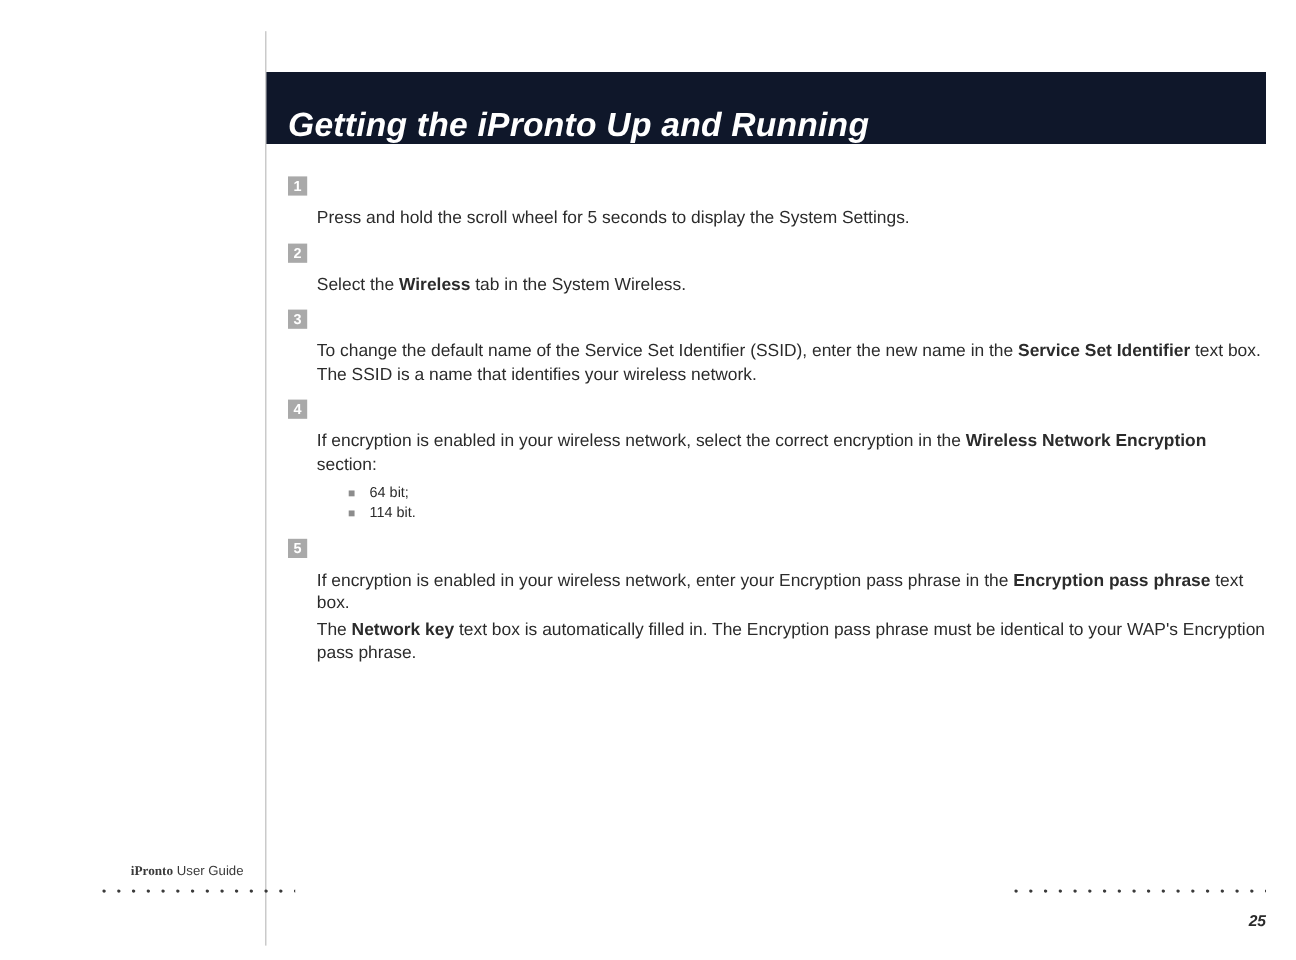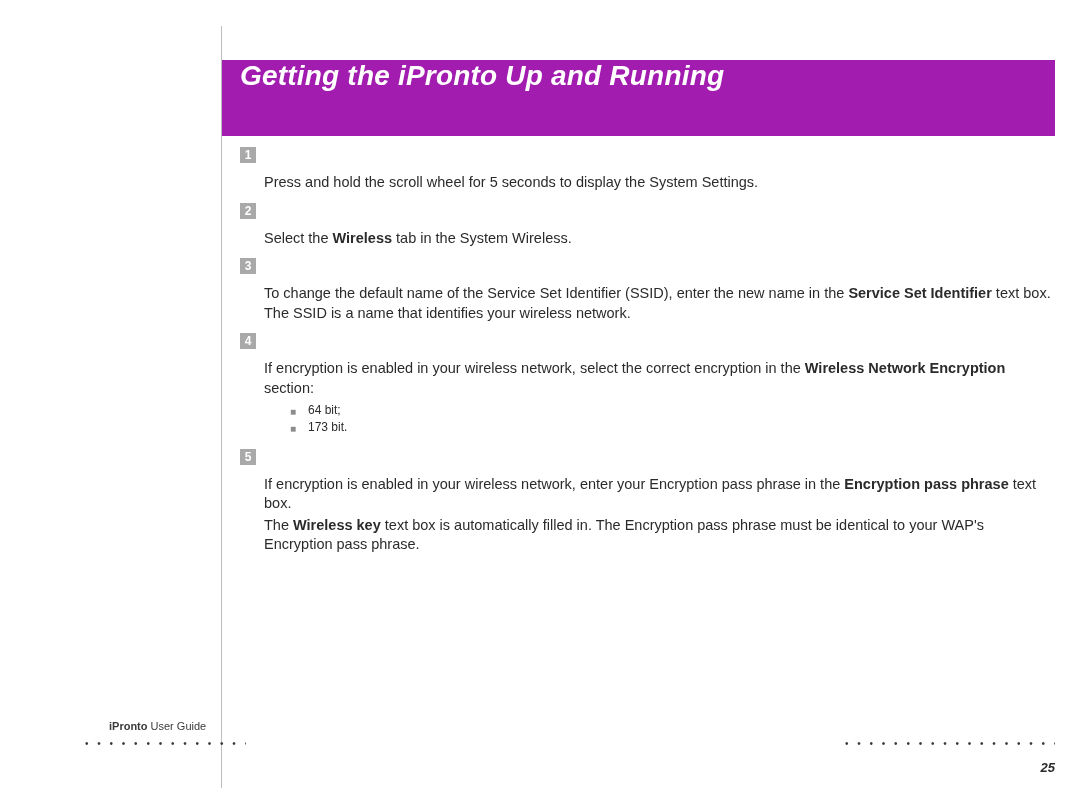--- a/index.html
+++ b/index.html
@@ -25,24 +25,24 @@
     width: 1px;
     height: 762px;
     background: #bdbdbd;
   }
   
   .header-band {
     position: absolute;
     left: 222px;
     top: 60px;
     right: 25px;
-    height: 76px;
-    background: #a21caf;
+    height: 60px;
+    background: #0f172a;
     display: flex;
-    align-items: flex-start;
+    align-items: flex-end;
     padding-left: 18px;
   }
   .header-band h1 {
     margin: 0;
     font-family: "Arial Black", Arial, sans-serif;
     font-style: italic;
     font-weight: 900;
     font-size: 28px;
     color: #ffffff;
     letter-spacing: 0.2px;
@@ -115,21 +115,21 @@
     top: 720px;
     height: 40px;
   }
   .footer-label {
     position: absolute;
     left: 84px;
     top: 0;
     font-size: 11px;
     color: #3a3a3a;
   }
-  .footer-label b { font-weight: bold; }
+  .footer-label b { font-weight: bold; font-family: Liberation Serif, serif; }
   .footer-dots-left {
     position: absolute;
     left: 60px;
     top: 18px;
     width: 161px;
     height: 8px;
     overflow: hidden;
     white-space: nowrap;
     font-size: 10px;
     letter-spacing: 3px;
@@ -188,31 +188,31 @@
         <span>To change the default name of the Service Set Identifier (SSID), enter the new name in the </span><b>Service Set Identifier</b><span> text box. The SSID is a name that identifies your wireless network.</span>
       </div>
     </div>
 
     <div class="step">
       <div class="step-num">4</div>
       <div class="step-body">
         <span>If encryption is enabled in your wireless network, select the correct encryption in the </span><b>Wireless Network Encryption</b><span> section:</span>
         <ul class="bullets">
           <li>64 bit;</li>
-          <li>173 bit.</li>
+          <li>114 bit.</li>
         </ul>
       </div>
     </div>
 
     <div class="step">
       <div class="step-num">5</div>
       <div class="step-body">
         <span>If encryption is enabled in your wireless network, enter your Encryption pass phrase in the </span><b>Encryption pass phrase</b><span> text box.</span>
         <span class="note">
-          <span>The </span><b>Wireless key</b><span> text box is automatically filled in. The Encryption pass phrase must be identical to your WAP's Encryption pass phrase.</span>
+          <span>The </span><b>Network key</b><span> text box is automatically filled in. The Encryption pass phrase must be identical to your WAP's Encryption pass phrase.</span>
         </span>
       </div>
     </div>
   </div>
 
   <div class="footer">
     <div class="footer-label">
       <b>iPronto</b><span> User Guide</span>
     </div>
     <div class="footer-dots-left">• • • • • • • • • • • • • • • • • • • • • • • • • • • • • • • • • • • • • • • •</div>

